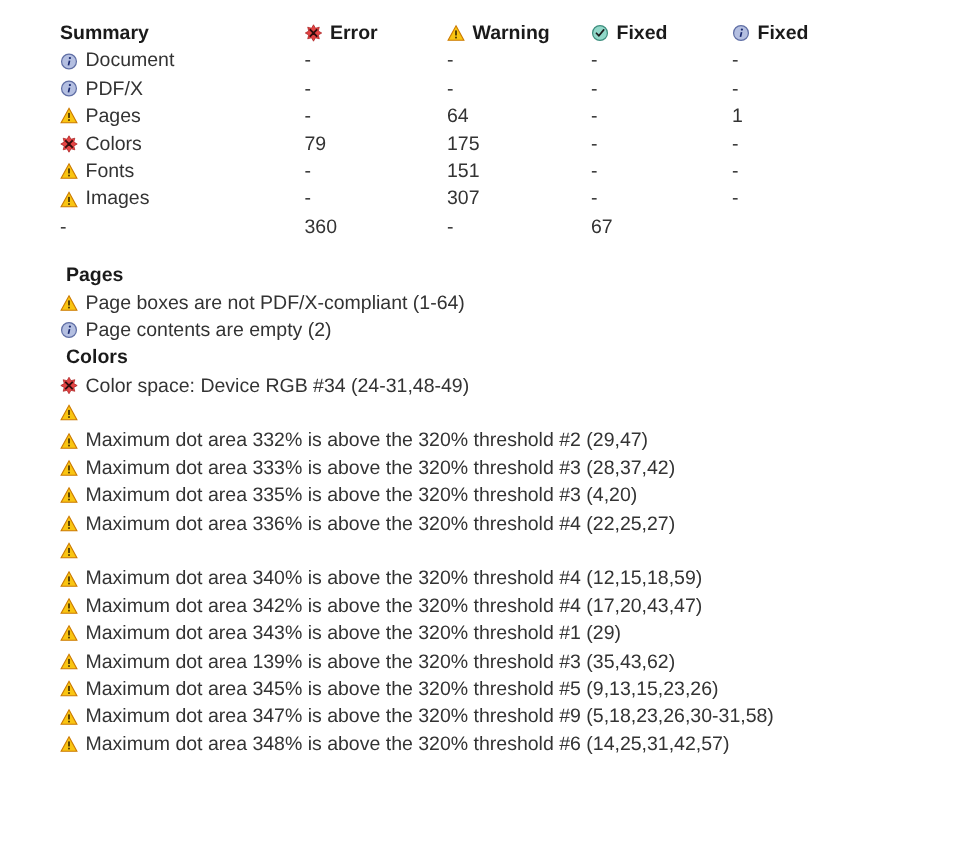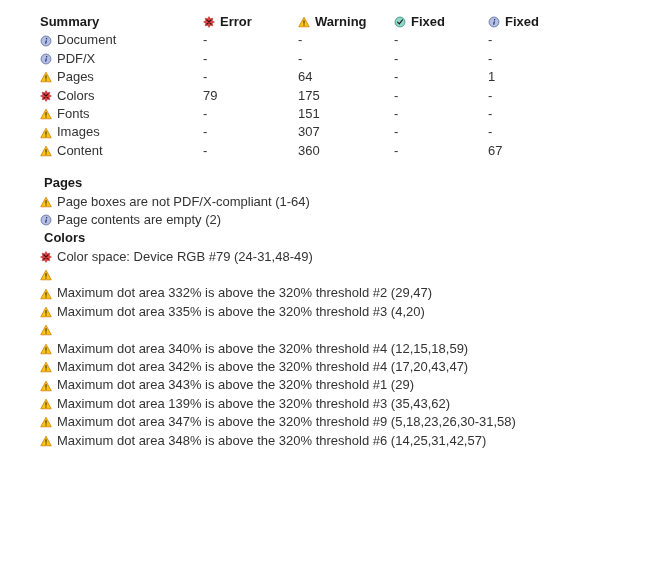--- a/index.html
+++ b/index.html
@@ -141,26 +141,20 @@
       <svg class="ic">
           <use href="#i-warn"></use>
         </svg>
       <span>Images</span>
     </div>
     <div class="cell">-</div>
     <div class="cell">307</div>
     <div class="cell">-</div>
     <div class="cell">-</div>
 
-    <div class="cell">
-      <svg class="ic">
-          <use href="#i-warn"></use>
-        </svg>
-      <span>Content</span>
-    </div>
     <div class="cell">-</div>
     <div class="cell">360</div>
     <div class="cell">-</div>
     <div class="cell">67</div>
   </div>
 
   <div class="section-title mt">Pages</div>
   <div class="item">
     <svg class="ic">
         <use href="#i-warn"></use>
@@ -172,43 +166,55 @@
         <use href="#i-info"></use>
       </svg>
     <span>Page contents are empty (2)</span>
   </div>
 
   <div class="section-title">Colors</div>
   <div class="item">
     <svg class="ic">
         <use href="#i-err"></use>
       </svg>
-    <span>Color space: Device RGB #79 (24-31,48-49)</span>
+    <span>Color space: Device RGB #34 (24-31,48-49)</span>
   </div>
   <div class="item">
     <svg class="ic">
         <use href="#i-warn"></use>
       </svg>
   </div>
   <div class="item">
     <svg class="ic">
         <use href="#i-warn"></use>
       </svg>
     <span>Maximum dot area 332% is above the 320% threshold #2 (29,47)</span>
   </div>
   <div class="item">
     <svg class="ic">
         <use href="#i-warn"></use>
       </svg>
+    <span>Maximum dot area 333% is above the 320% threshold #3 (28,37,42)</span>
+  </div>
+  <div class="item">
+    <svg class="ic">
+        <use href="#i-warn"></use>
+      </svg>
     <span>Maximum dot area 335% is above the 320% threshold #3 (4,20)</span>
   </div>
   <div class="item">
     <svg class="ic">
         <use href="#i-warn"></use>
       </svg>
+    <span>Maximum dot area 336% is above the 320% threshold #4 (22,25,27)</span>
+  </div>
+  <div class="item">
+    <svg class="ic">
+        <use href="#i-warn"></use>
+      </svg>
   </div>
   <div class="item">
     <svg class="ic">
         <use href="#i-warn"></use>
       </svg>
     <span>Maximum dot area 340% is above the 320% threshold #4 (12,15,18,59)</span>
   </div>
   <div class="item">
     <svg class="ic">
         <use href="#i-warn"></use>
@@ -224,20 +230,26 @@
   <div class="item">
     <svg class="ic">
         <use href="#i-warn"></use>
       </svg>
     <span>Maximum dot area 139% is above the 320% threshold #3 (35,43,62)</span>
   </div>
   <div class="item">
     <svg class="ic">
         <use href="#i-warn"></use>
       </svg>
+    <span>Maximum dot area 345% is above the 320% threshold #5 (9,13,15,23,26)</span>
+  </div>
+  <div class="item">
+    <svg class="ic">
+        <use href="#i-warn"></use>
+      </svg>
     <span>Maximum dot area 347% is above the 320% threshold #9 (5,18,23,26,30-31,58)</span>
   </div>
   <div class="item">
     <svg class="ic">
         <use href="#i-warn"></use>
       </svg>
     <span>Maximum dot area 348% is above the 320% threshold #6 (14,25,31,42,57)</span>
   </div>
 
 </div>

